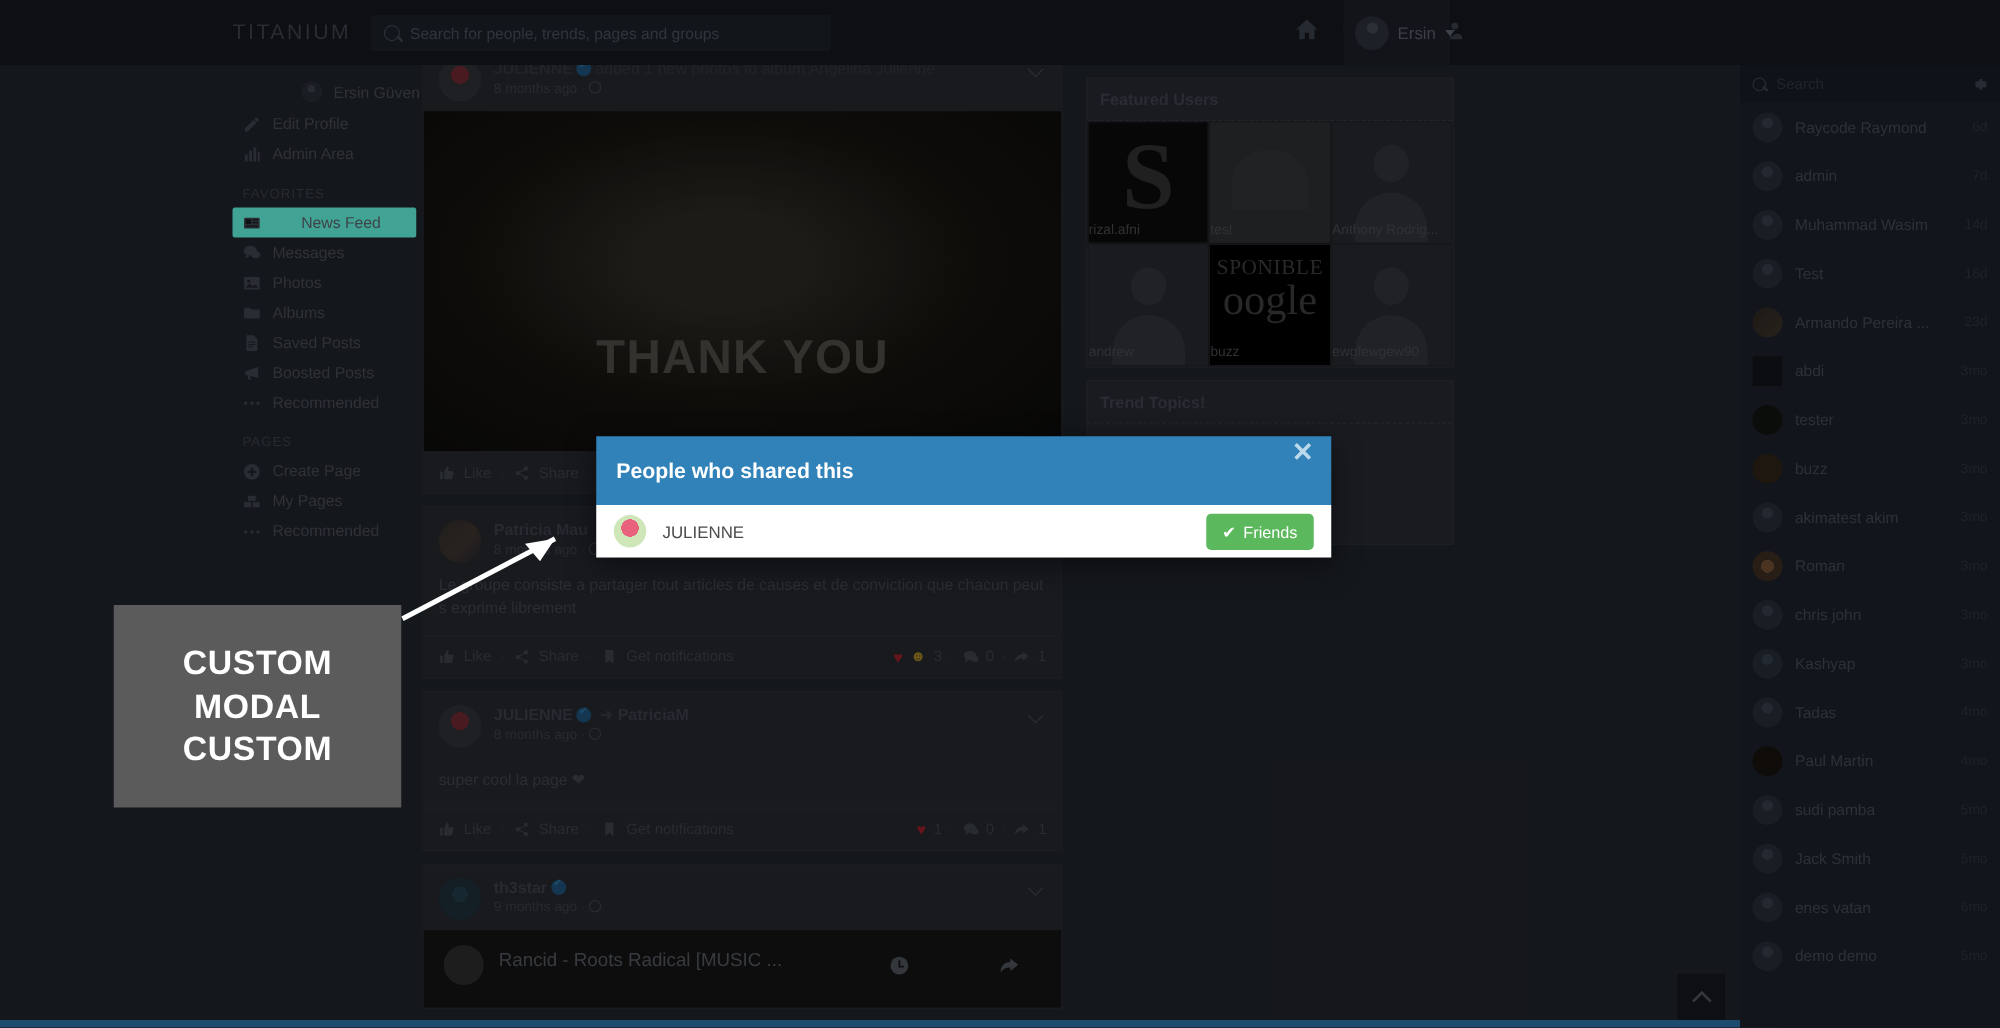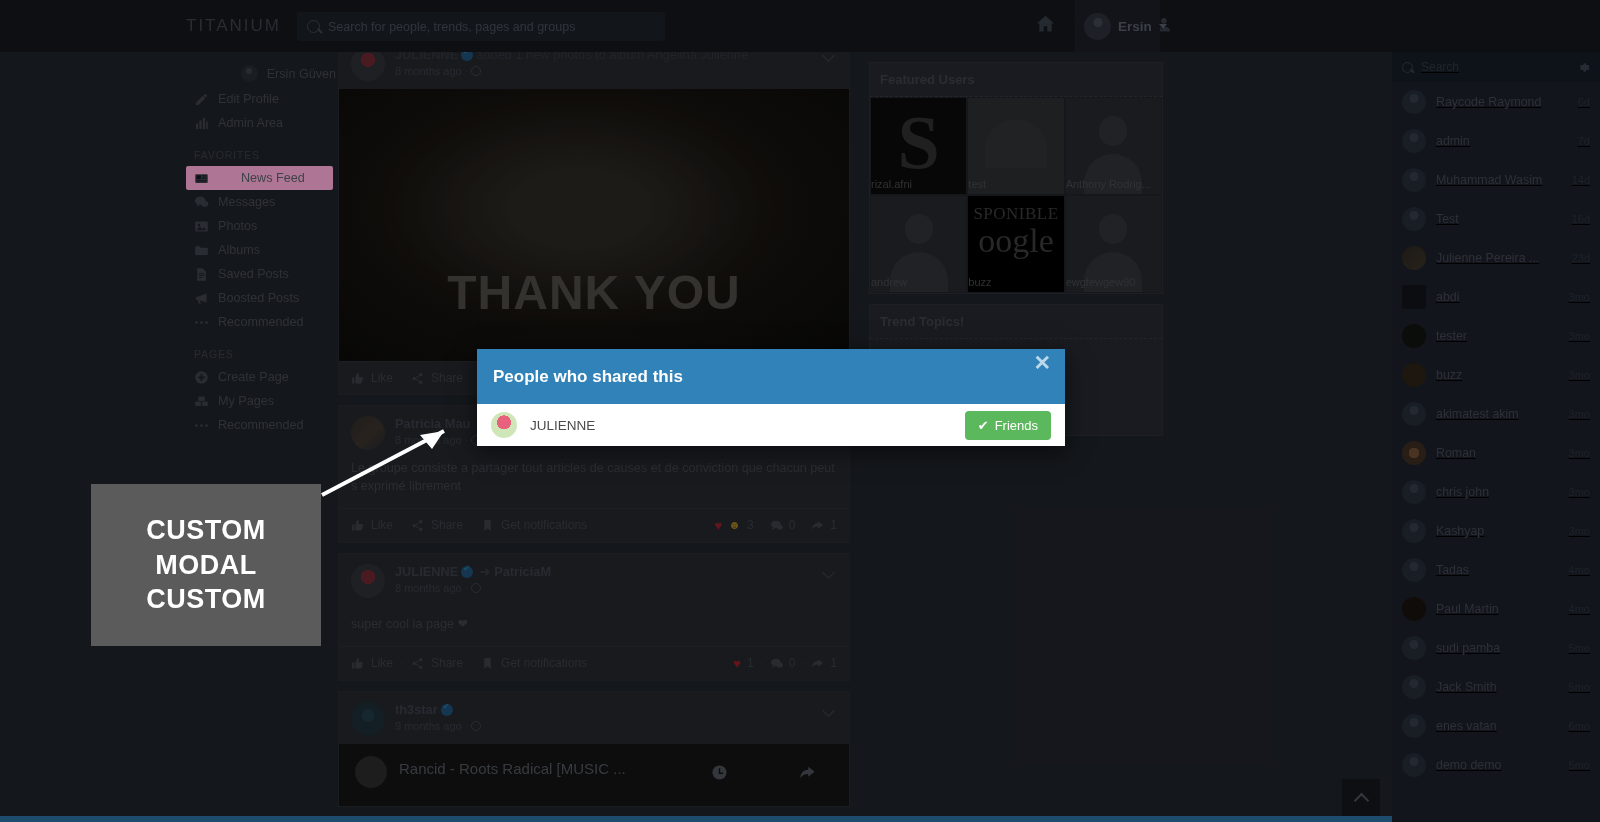--- a/index.html
+++ b/index.html
@@ -62,21 +62,20 @@
     position: absolute; right: 430px; top: 13px;
     display: flex; gap: 17px; align-items: center;
   }
   .navicons .ni { width: 21px; height: 21px; fill: #363b45; }
   #usermenu {
     position: absolute; left: 1075px; top: 0;
     width: 85px; height: 52px;
     background: #1a1d24;
     display: flex; align-items: center; gap: 7px;
     padding-left: 9px;
-    font-weight: bold;
   }
   #usermenu .av {
     width: 27px; height: 27px; border-radius: 50%;
     background: #2b2f38; flex: none;
     position: relative; overflow: hidden;
   }
   #usermenu .av:after {
     content: ""; position: absolute;
     left: 50%; top: 5px; transform: translateX(-50%);
     width: 9px; height: 9px; border-radius: 50%;
@@ -101,21 +100,21 @@
     color: #43484f; font-size: 12.6px;
     white-space: nowrap;
   }
   .sb-row.big { height: 27px; justify-content: flex-end; }
   .sb-row .ic { width: 15px; height: 15px; flex: none; fill: #3c4149; display:block; }
   .sb-head {
     color: #393e46; font-size: 10.6px;
     letter-spacing: 0.8px; padding: 14px 0 5px 8px;
   }
   .sb-row.active {
-    background: #f9a8d4; border-radius: 2px;
+    background: #5eead4; border-radius: 2px;
     color: #5a6069; width: 147px; gap: 32px;
   }
   .sb-av {
     width: 17px; height: 17px; border-radius: 50%;
     background: #262a32; flex: none; position: relative; overflow:hidden;
   }
   .sb-av:after {
     content:""; position:absolute; left:50%; top:3px;
     transform:translateX(-50%); width:6px;height:6px;
     border-radius:50%; background:#3a3f48;
@@ -187,21 +186,21 @@
   .fi { width: 13px; height: 13px; fill: #3a3f47; vertical-align:-2px; }
   .dot { color:#32363d; }
   .photo {
     width: 100%; height: 272px;
     background:
       radial-gradient(ellipse at 47% 44%, #2a2722 0 18%, #16130f 52%, #0a0a0a 100%);
     position: relative; overflow:hidden;
   }
   .photo .ty {
     position:absolute; left:0; right:0; top: 176px;
-    text-align:center; font-size: 48px; font-weight:bold;
+    text-align:center; font-size: 38px; font-weight:bold;
     letter-spacing:1px; color:#4a4843;
   }
   .video {
     width:100%; height: 62px; background:#131313;
     position:relative; overflow:hidden;
   }
   .video .vtitle {
     position:absolute; left:60px; top:16px;
     color:#50555c; font-size:15px;
   }
@@ -250,21 +249,20 @@
   .gcell.goog .l2 { position:absolute; top:26px; left:0; right:0;
      text-align:center; font-size:34px; color:#3a3a3a;
      font-family:"Liberation Serif", serif;}
   .trendline { padding: 9px 10px; font-size:12px; color:#2f333a; }
 
   
   #chatbar {
     position:absolute; right:0; top:52px;
     width: 208px; height: 770px;
     background: #1a1f28;
-    text-decoration: underline;
   }
   #chatsearch {
     height: 30px; background:#151b24;
     display:flex; align-items:center; padding: 0 10px;
     gap: 8px;
   }
   #chatsearch .si {
     width:11px;height:11px;border:1.5px solid #353c47;border-radius:50%;
     position:relative; flex:none;
   }
@@ -759,21 +757,21 @@
         <span class="cn">Muhammad Wasim</span>
         <span class="ct">14d</span>
       </div>
     <div class="crow">
         <span class="cav"></span>
         <span class="cn">Test</span>
         <span class="ct">16d</span>
       </div>
     <div class="crow">
         <span class="cav img" style="background:linear-gradient(135deg,#2a2520,#3a3128)"></span>
-        <span class="cn">Julienne Pereira ...</span>
+        <span class="cn">Armando Pereira ...</span>
         <span class="ct">23d</span>
       </div>
     <div class="crow">
         <span class="cav img" style="background:#121417;border-radius:2px"></span>
         <span class="cn">abdi</span>
         <span class="ct">3mo</span>
       </div>
     <div class="crow">
         <span class="cav img" style="background:#10140f"></span>
         <span class="cn">tester</span>

